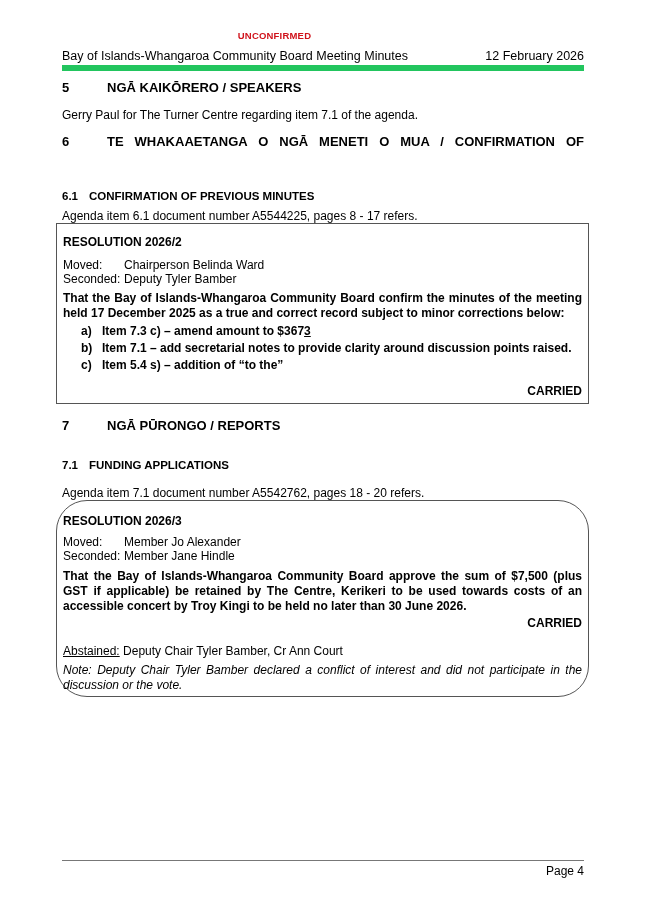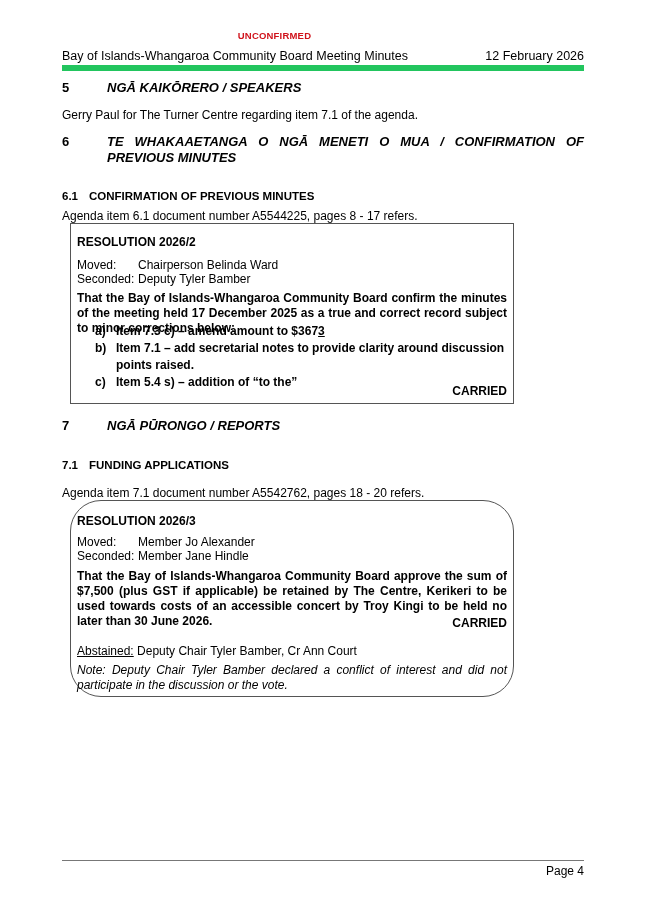--- a/index.html
+++ b/index.html
@@ -15,27 +15,27 @@
     .header {
       position: absolute; top: 49px; left: 62px; width: 522px;
       display: flex; justify-content: space-between; font-size: 12.5px;
       border-bottom: 6px solid #22c55e; padding-bottom: 2px;
     }
     .h1 {
       position: absolute; left: 62px; width: 522px; font-weight: bold; font-size: 13px;
       display: flex;
     }
     .h1 .num { width: 45px; flex: none; }
-    .h1 .title { flex: 1; text-align: justify; text-align-last: left; line-height: 16px; font-style: italic; }
+    .h1 .title { flex: 1; text-align: justify; text-align-last: left; line-height: 16px; }
     .h1.just .title { text-align-last: justify; }
     .h2 { position: absolute; left: 62px; font-weight: bold; font-size: 11.5px; display: flex; }
     .h2 .num { width: 27px; flex: none; }
     .para { position: absolute; left: 62px; font-size: 12px; }
     .resbox {
-      position: absolute; left: 70px; width: 444px; border: 1px solid #555;
+      position: absolute; left: 56px; width: 533px; border: 1px solid #555;
       box-sizing: border-box; padding: 0 6px;
     }
     .res-title { position: absolute; left: 6px; font-weight: bold; font-size: 12px; }
     .mover { position: absolute; left: 6px; font-size: 12px; line-height: 14px; }
     .mover .lbl { display: inline-block; width: 61px; }
     .motion {
       position: absolute; left: 6px; right: 6px; font-weight: bold; font-size: 12px;
       line-height: 15px; text-align: justify;
     }
     .list { position: absolute; left: 24px; font-weight: bold; font-size: 12px; line-height: 17px; }
@@ -65,24 +65,20 @@
 
   <div class="h1" style="top:80px;">
     <span class="num">5</span>
     <span class="title">NGĀ KAIKŌRERO / SPEAKERS</span>
   </div>
   <div class="para" style="top:108px;">Gerry Paul for The Turner Centre regarding item 7.1 of the agenda.</div>
 
   <div class="h1 just" style="top:134px;">
     <span class="num">6</span>
     <span class="title">TE WHAKAAETANGA O NGĀ MENETI O MUA / CONFIRMATION OF</span>
-  </div>
-  <div class="h1" style="top:150px;">
-    <span class="num"></span>
-    <span class="title">PREVIOUS MINUTES</span>
   </div>
 
   <div class="h2" style="top:190px;">
     <span class="num">6.1</span>
     <span>CONFIRMATION OF PREVIOUS MINUTES</span>
   </div>
   <div class="para" style="top:209px;">Agenda item 6.1 document number A5544225, pages 8 - 17 refers.</div>
 
   <div class="resbox" style="top:223px; height:181px;">
     <div class="res-title" style="top:11px;">RESOLUTION  2026/2</div>

